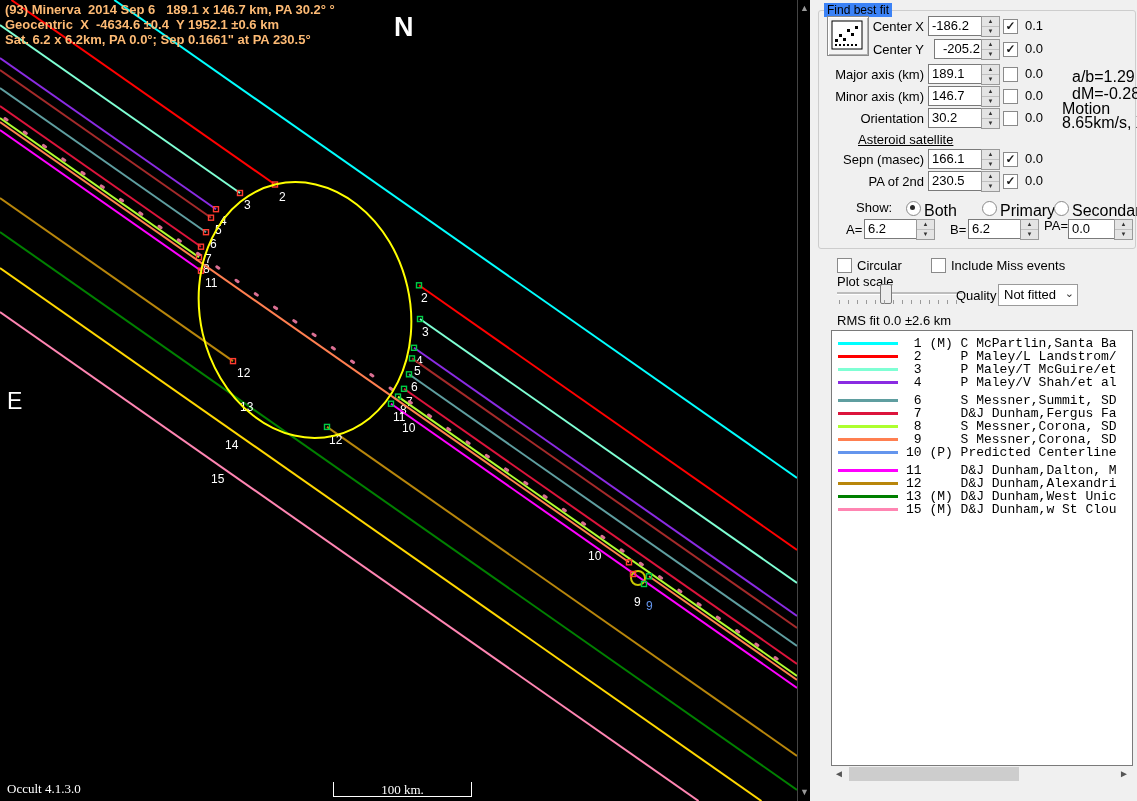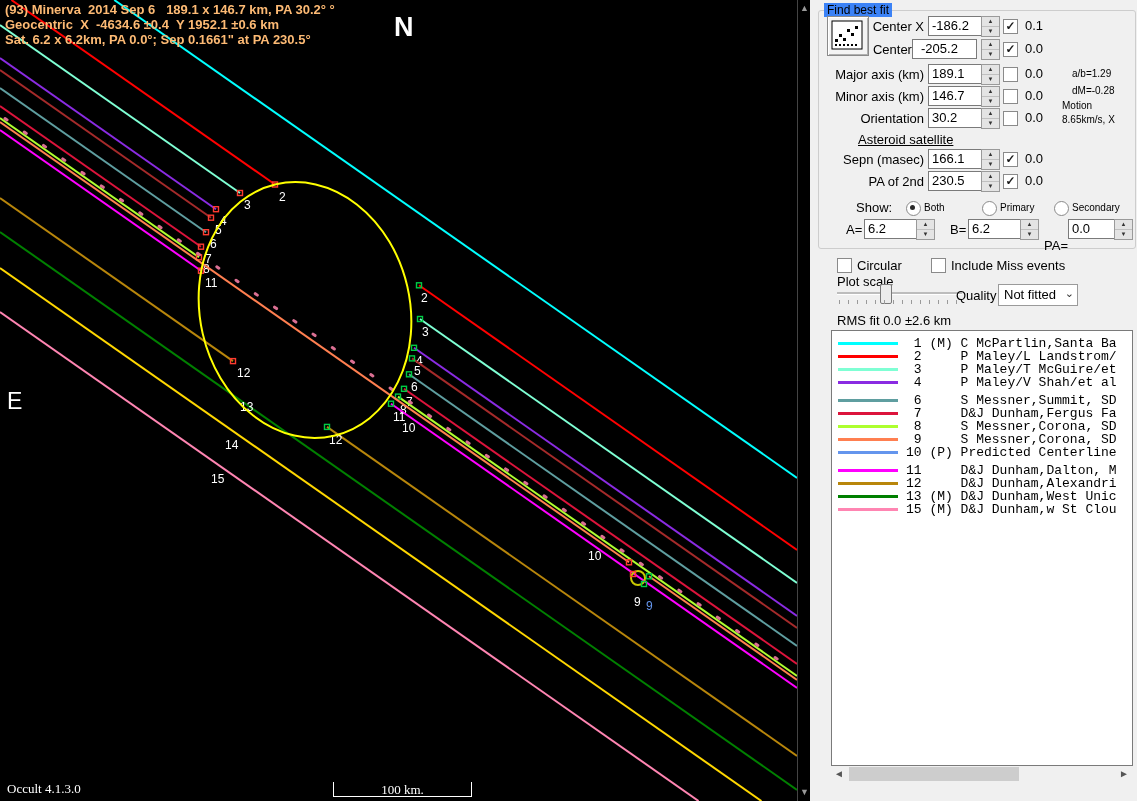--- a/index.html
+++ b/index.html
@@ -34,21 +34,21 @@
         font-size:6px;line-height:9px;text-align:center;color:#333;}
   .spin div{height:9px;border-bottom:1px solid #c0c0c0;}
   .spin div:last-child{border-bottom:none;}
   .cb{position:absolute;width:13px;height:13px;background:#fff;border:1px solid #8a8a8a;
       font-size:12px;line-height:12px;text-align:center;font-weight:bold;color:#1a1a1a;}
   .radio{position:absolute;width:13px;height:13px;border:1px solid #8a8a8a;border-radius:50%;
          background:#fff;}
   .radio.sel::after{content:"";position:absolute;left:3px;top:3px;width:5px;height:5px;
                     border-radius:50%;background:#2a2a2a;}
   .ptxt{position:absolute;font-size:13px;white-space:pre;}
-  .stxt{position:absolute;font-size:10px;white-space:pre;}
+  .stxt{position:absolute;font-size:16px;white-space:pre;}
   #fitbtn{position:absolute;background:#f4f4f4;border:1px solid #8a8a8a;
           box-shadow:inset 1px 1px 0 #fff, inset -1px -1px 0 #b0b0b0;}
   #quality-combo{position:absolute;background:#fff;border:1px solid #9a9a9a;height:20px;}
   #quality-combo .qv{position:absolute;left:5px;top:2px;font-size:13px;}
   #quality-combo .qa{position:absolute;right:3px;top:2px;font-size:11px;color:#333;}
   #slider-track{position:absolute;height:2px;background:#bdbdbd;border-bottom:1px solid #fff;}
   #slider-thumb{position:absolute;width:10px;height:18px;background:#ececec;
                 border:1px solid #7a7a7a;border-radius:2px;}
   .tick{position:absolute;width:1px;height:4px;background:#9a9a9a;}
   #listbox{position:absolute;background:#fff;border:1px solid #7a7a7a;overflow:hidden;}
@@ -197,21 +197,21 @@
     <div id="fit-rows">
         <div class="flabel" style="left: 0px; top: 19px;">Center X</div>
         <div class="finput" style="left: 118px; top: 16px;">-186.2</div>
         <div class="spin" style="left: 171px; top: 16px;">
           <div>▲</div>
           <div>▼</div>
         </div>
         <div class="cb" style="left: 193px; top: 19px;">✓</div>
         <div class="ptxt" style="left: 215px; top: 18px;">0.1</div>
         <div class="flabel" style="left: 0px; top: 42px;">Center Y</div>
-        <div class="finput" style="left: 102px; top: 39px; padding-left: 8px;">-205.2</div>
+        <div class="finput" style="left: 124px; top: 39px; padding-left: 8px;">-205.2</div>
         <div class="spin" style="left: 171px; top: 39px;">
           <div>▲</div>
           <div>▼</div>
         </div>
         <div class="cb" style="left: 193px; top: 42px;">✓</div>
         <div class="ptxt" style="left: 215px; top: 41px;">0.0</div>
         <div class="flabel" style="left: 0px; top: 67px;">Major axis (km)</div>
         <div class="finput" style="left: 118px; top: 64px;">189.1</div>
         <div class="spin" style="left: 171px; top: 64px;">
           <div>▲</div>
@@ -279,21 +279,21 @@
         <div class="spin" style="left: 106px; top: 219px;">
           <div>▲</div>
           <div>▼</div>
         </div>
         <div class="ptxt" style="left: 140px; top: 222px;">B=</div>
         <div class="finput" style="left: 158px; top: 219px; width: 50px;">6.2</div>
         <div class="spin" style="left: 210px; top: 219px;">
           <div>▲</div>
           <div>▼</div>
         </div>
-        <div class="ptxt" style="left: 234px; top: 238px;">PA=</div>
+        <div class="ptxt" style="left: 234px; top: 218px;">PA=</div>
         <div class="finput" style="left: 258px; top: 219px; width: 44px;">0.0</div>
         <div class="spin" style="left: 304px; top: 219px;">
           <div>▲</div>
           <div>▼</div>
         </div>
       </div>
 
     <div class="cb" style="left:27px;top:258px;"></div>
     <div class="ptxt" style="left:47px;top:258px;">Circular</div>
     <div class="cb" style="left:121px;top:258px;"></div>

